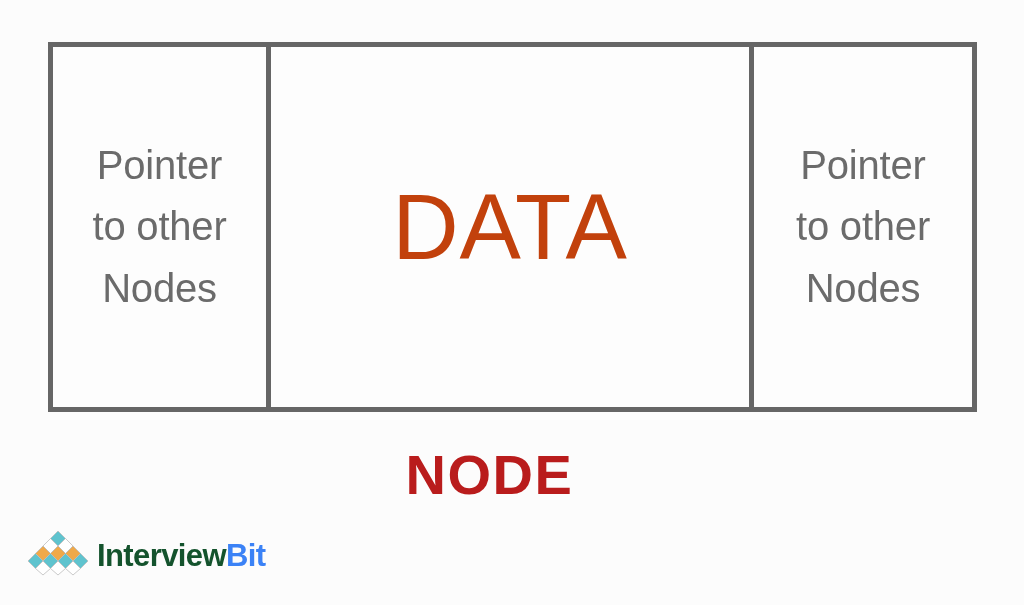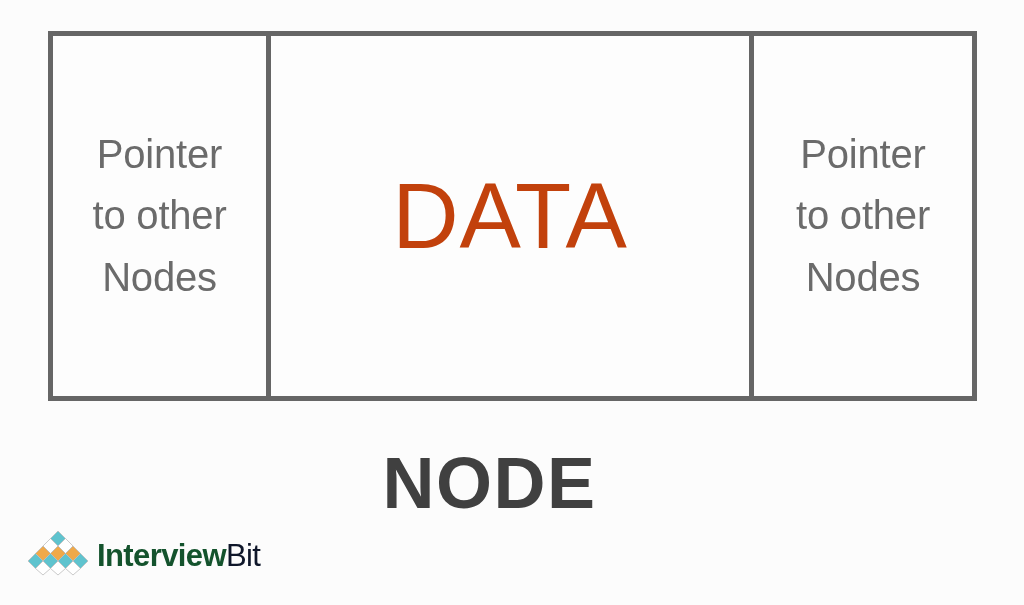--- a/index.html
+++ b/index.html
@@ -21,21 +21,21 @@
     position: absolute;
     inset: 0;
     width: 1024px;
     height: 605px;
   }
 
   
   .node-box {
     position: absolute;
     left: 48px;
-    top: 31px;
+    top: 42px;
     width: 929px;
     height: 370px;
     box-sizing: border-box;
     border: 5px solid #666666;
     background: #fdfdfd;
     display: flex;
     flex-direction: row;
     align-items: stretch;
   }
 
@@ -81,22 +81,22 @@
     line-height: 1;
   }
 
   
   .node-caption {
     position: absolute;
     left: 0;
     top: 447px;
     width: 979px;
     text-align: center;
-    color: #404040;
-    font-size: 72px;
+    color: #b91c1c;
+    font-size: 56px;
     font-weight: 700;
     letter-spacing: 1.5px;
     line-height: 1;
   }
 
   
   .logo {
     position: absolute;
     left: 27px;
     top: 530px;
@@ -117,22 +117,22 @@
     line-height: 1;
     letter-spacing: -0.6px;
     white-space: nowrap;
     transform: translateY(2px);
   }
   .logo-word-interview {
     color: #14532d;
     font-weight: 700;
   }
   .logo-word-bit {
-    color: #0f172a;
-    font-weight: 400;
+    color: #3b82f6;
+    font-weight: 700;
   }
 </style>
 </head>
 <body>
 
 <div id="stage">
 
   <div class="node-box">
 
     <div class="cell cell-pointer-left">

